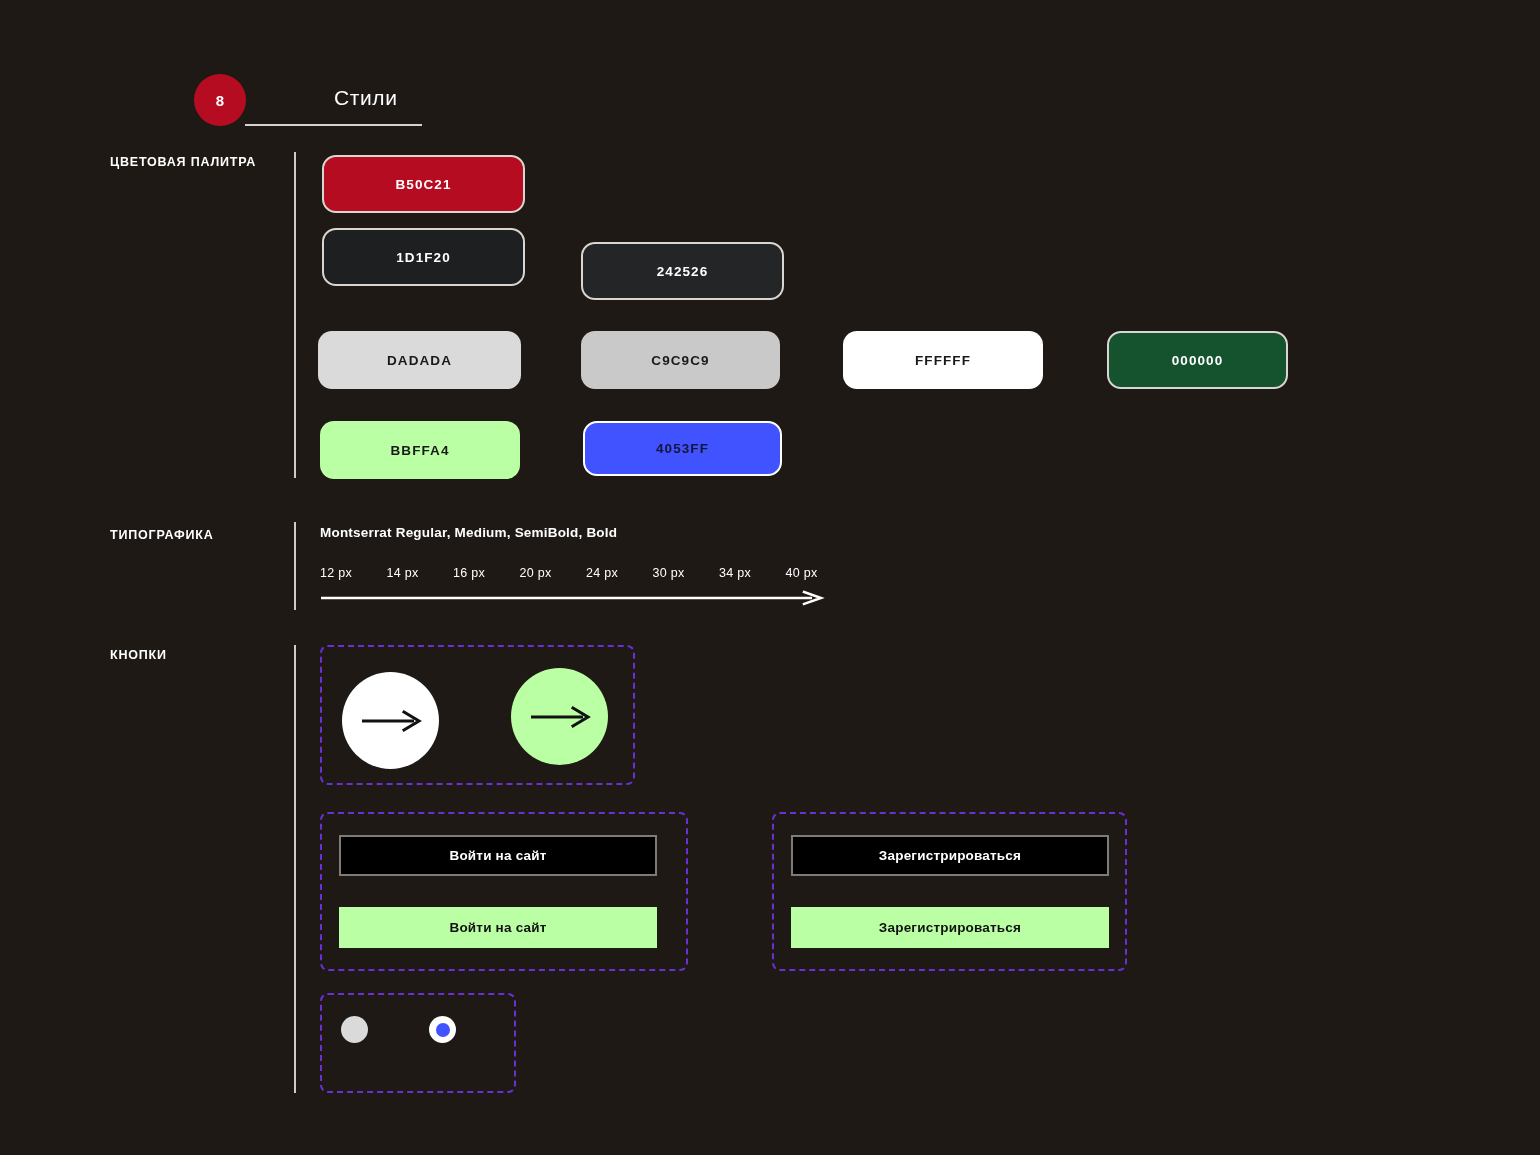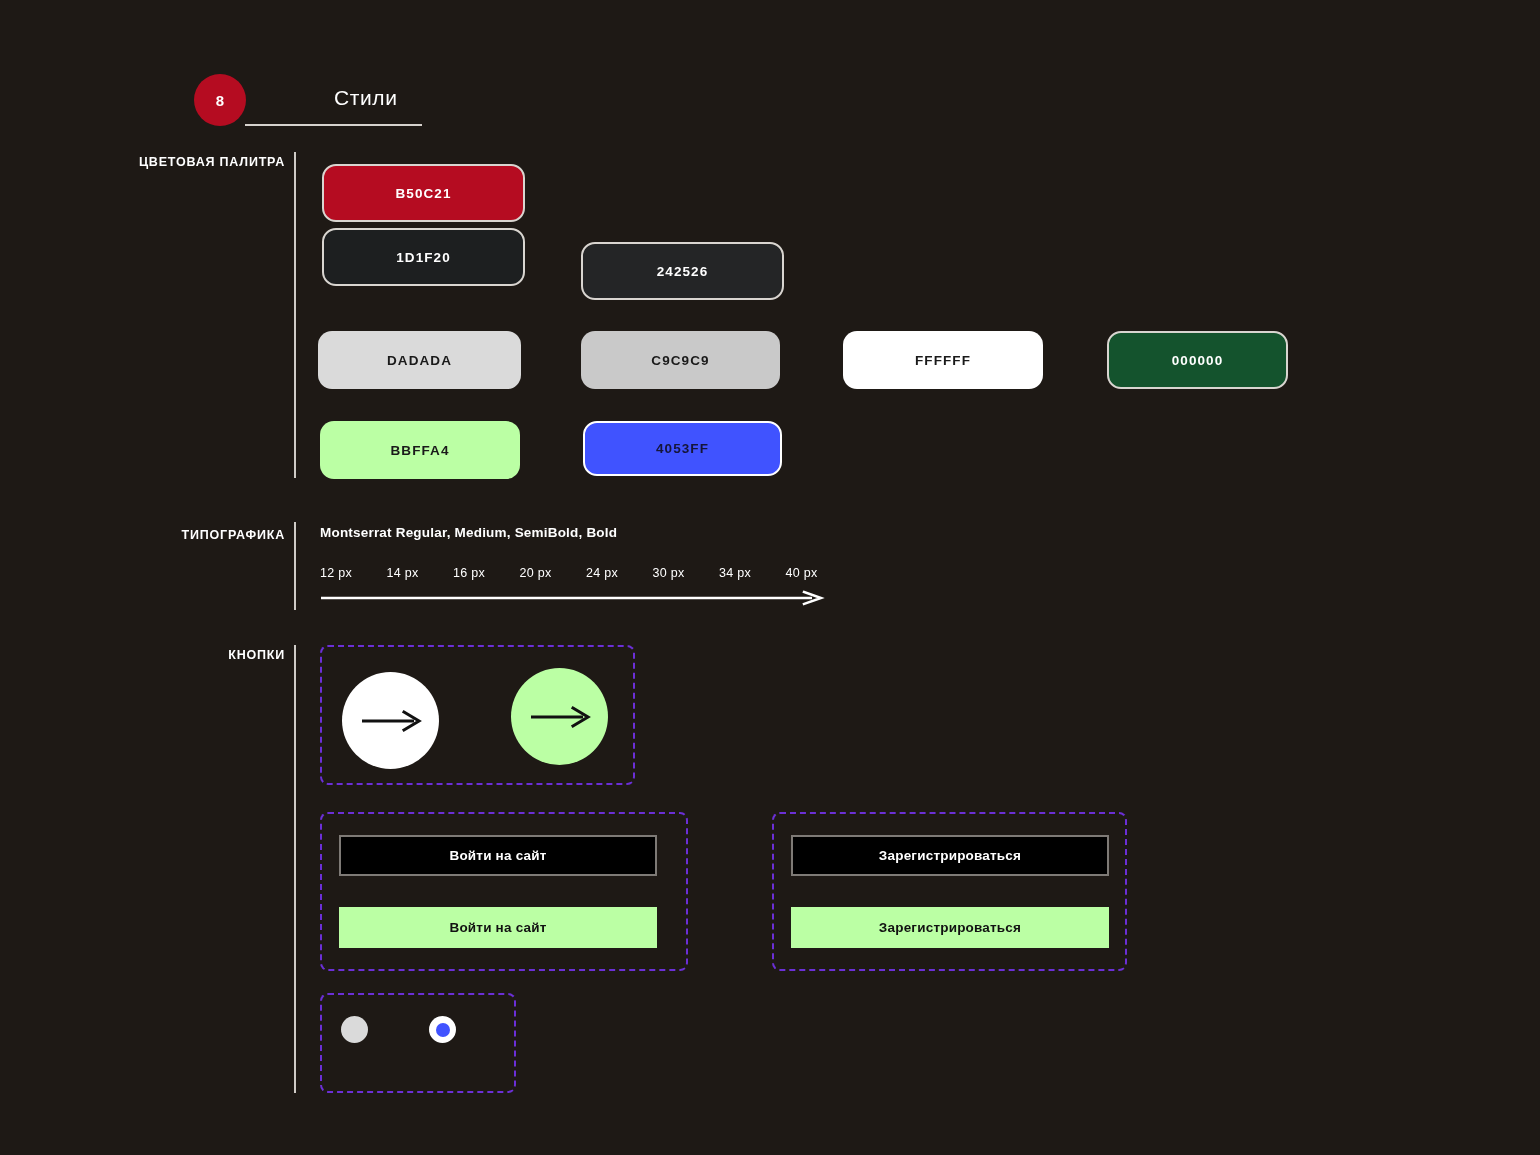--- a/index.html
+++ b/index.html
@@ -49,21 +49,20 @@
     background: #d6d2cd;
   }
 
   
   .sec-label {
     position: absolute;
     color: #ffffff;
     font-size: 12.5px;
     font-weight: bold;
     letter-spacing: 0.8px;
-    text-align: right;
     line-height: 1.35;
     text-transform: uppercase;
   }
 
   .v-rule {
     position: absolute;
     width: 2px;
     background: #cfcbc6;
   }
 
@@ -185,21 +184,21 @@
   <div class="header">
     <div class="header-rule"></div>
     <div class="badge">8</div>
     <div class="header-title">Стили</div>
   </div>
 
   <div class="sec-label" id="label-palette">ЦВЕТОВАЯ ПАЛИТРА</div>
   <div class="v-rule" id="rule-palette"></div>
 
   <div id="palette-swatches">
-      <div class="swatch" style="left: 322px; top: 155px; width: 203px; height: 58px; background: rgb(181, 12, 33); color: rgb(255, 255, 255); border: 2px solid rgb(217, 213, 208); margin-top: 9px;">
+      <div class="swatch" style="left: 322px; top: 155px; width: 203px; height: 58px; background: rgb(181, 12, 33); color: rgb(255, 255, 255); border: 2px solid rgb(217, 213, 208);">
         <span>B50C21</span>
       </div>
       <div class="swatch" style="left: 322px; top: 228px; width: 203px; height: 58px; background: rgb(29, 31, 32); color: rgb(255, 255, 255); border: 2px solid rgb(217, 213, 208);">
         <span>1D1F20</span>
       </div>
       <div class="swatch" style="left: 581px; top: 242px; width: 203px; height: 58px; background: rgb(36, 37, 38); color: rgb(255, 255, 255); border: 2px solid rgb(217, 213, 208);">
         <span>242526</span>
       </div>
       <div class="swatch" style="left: 318px; top: 331px; width: 203px; height: 58px; background: rgb(218, 218, 218); color: rgb(26, 26, 26);">
         <span>DADADA</span>

